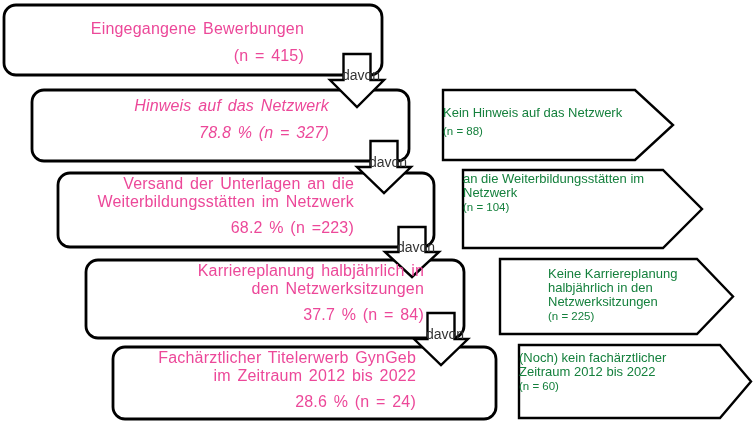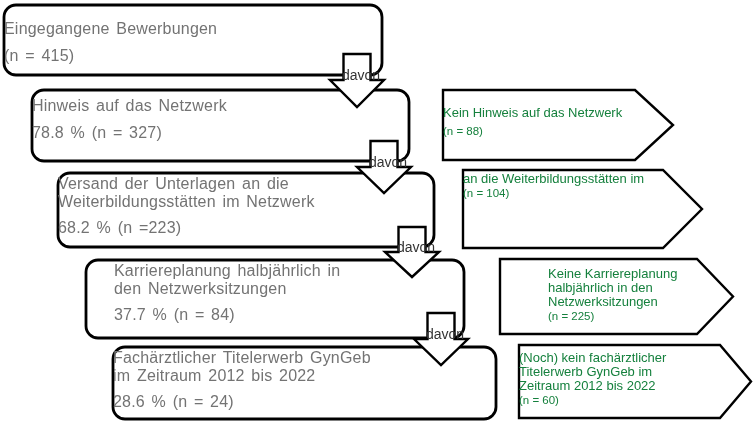--- a/index.html
+++ b/index.html
@@ -6,22 +6,22 @@
   #stage{
     position:relative;width:756px;height:422px;background:#ffffff;overflow:hidden;
     font-family:"Liberation Sans","DejaVu Sans",sans-serif;color:#1a1a1a;
   }
   #shapes{position:absolute;left:0;top:0;}
   .shape{fill:#ffffff;stroke:#000000;}
   .box-shape{stroke-width:2.8;}
   .pent-shape{stroke-width:2.4;}
   .arrow-shape{stroke-width:2.4;}
   .box-text{
-    position:absolute;text-align:left;font-size:16px;line-height:17.5px;
-    letter-spacing:0.2px;word-spacing:2px;color:#737373;
+    position:absolute;text-align:right;font-size:16px;line-height:17.5px;
+    letter-spacing:0.2px;word-spacing:2px;color:#ec4899;
   }
   .box-text .stat{margin-top:9px;}
   .pent-text{
     position:absolute;font-size:13px;line-height:14px;color:#15803d;
   }
   .pent-text.lh18{line-height:18px;}
   .pent-text .pent-stat{font-size:11.5px;}
   .davon{
     position:absolute;width:30px;text-align:center;font-size:14px;color:#333;
   }
@@ -48,63 +48,63 @@
     <polygon class="shape arrow-shape" points="370.5,141 397.5,141 397.5,167 411,167 384,193 357,167 370.5,167"></polygon>
     <polygon class="shape arrow-shape" points="398.5,227 425.5,227 425.5,252 439,252 412,277 385,252 398.5,252"></polygon>
     <polygon class="shape arrow-shape" points="427.5,313 454.5,313 454.5,339 468,339 441,365 414,339 427.5,339"></polygon>
   </svg>
 
   <div class="box-text" style="left:4px;top:20px;width:300px;">
     <div>Eingegangene Bewerbungen</div>
     <div class="stat">(n = 415)</div>
   </div>
 
-  <div class="box-text" style="left:32px;top:97px;width:297px;">
+  <div class="box-text" style="left:32px;top:97px;width:297px;font-style:italic;">
     <div>Hinweis auf das Netzwerk</div>
     <div class="stat">78.8 % (n = 327)</div>
   </div>
 
   <div class="box-text" style="left:58px;top:175px;width:296px;">
     <div>Versand der Unterlagen an die</div>
     <div>Weiterbildungsstätten im Netzwerk</div>
     <div class="stat">68.2 % (n =223)</div>
   </div>
 
-  <div class="box-text" style="left:86px;top:262px;width:298px;padding-left:28px;">
+  <div class="box-text" style="left:98px;top:262px;width:298px;padding-left:28px;">
     <div>Karriereplanung halbjährlich in</div>
     <div>den Netzwerksitzungen</div>
     <div class="stat">37.7 % (n = 84)</div>
   </div>
 
   <div class="box-text" style="left:113px;top:349px;width:303px;">
     <div>Fachärztlicher Titelerwerb GynGeb</div>
     <div>im Zeitraum 2012 bis 2022</div>
     <div class="stat">28.6 % (n = 24)</div>
   </div>
 
   <div class="pent-text lh18" style="left:443px;top:104px;width:194px;">
     <div>Kein Hinweis auf das Netzwerk</div>
     <div class="pent-stat">(n = 88)</div>
   </div>
 
   <div class="pent-text" style="left:463px;top:172px;width:200px;">
     <div>an die Weiterbildungsstätten im</div>
+    <div>Netzwerk</div>
     <div class="pent-stat">(n = 104)</div>
   </div>
 
   <div class="pent-text" style="left:500px;top:267px;width:197px;margin-left:48px;">
     <div>Keine Karriereplanung</div>
     <div>halbjährlich in den</div>
     <div>Netzwerksitzungen</div>
     <div class="pent-stat">(n = 225)</div>
   </div>
 
   <div class="pent-text" style="left:519px;top:351px;width:201px;">
     <div>(Noch) kein fachärztlicher</div>
-    <div>Titelerwerb GynGeb im</div>
     <div>Zeitraum 2012 bis 2022</div>
     <div class="pent-stat">(n = 60)</div>
   </div>
 
   <div class="davon" style="left:342px;top:67px;">davon</div>
   <div class="davon" style="left:369px;top:154px;">davon</div>
   <div class="davon" style="left:397px;top:239px;">davon</div>
   <div class="davon" style="left:426px;top:326px;">davon</div>
 
 </div>

